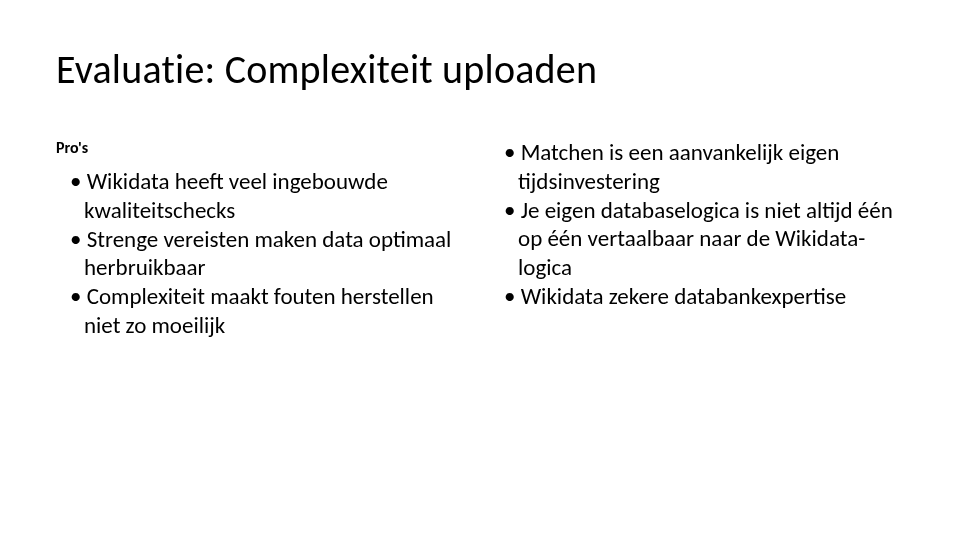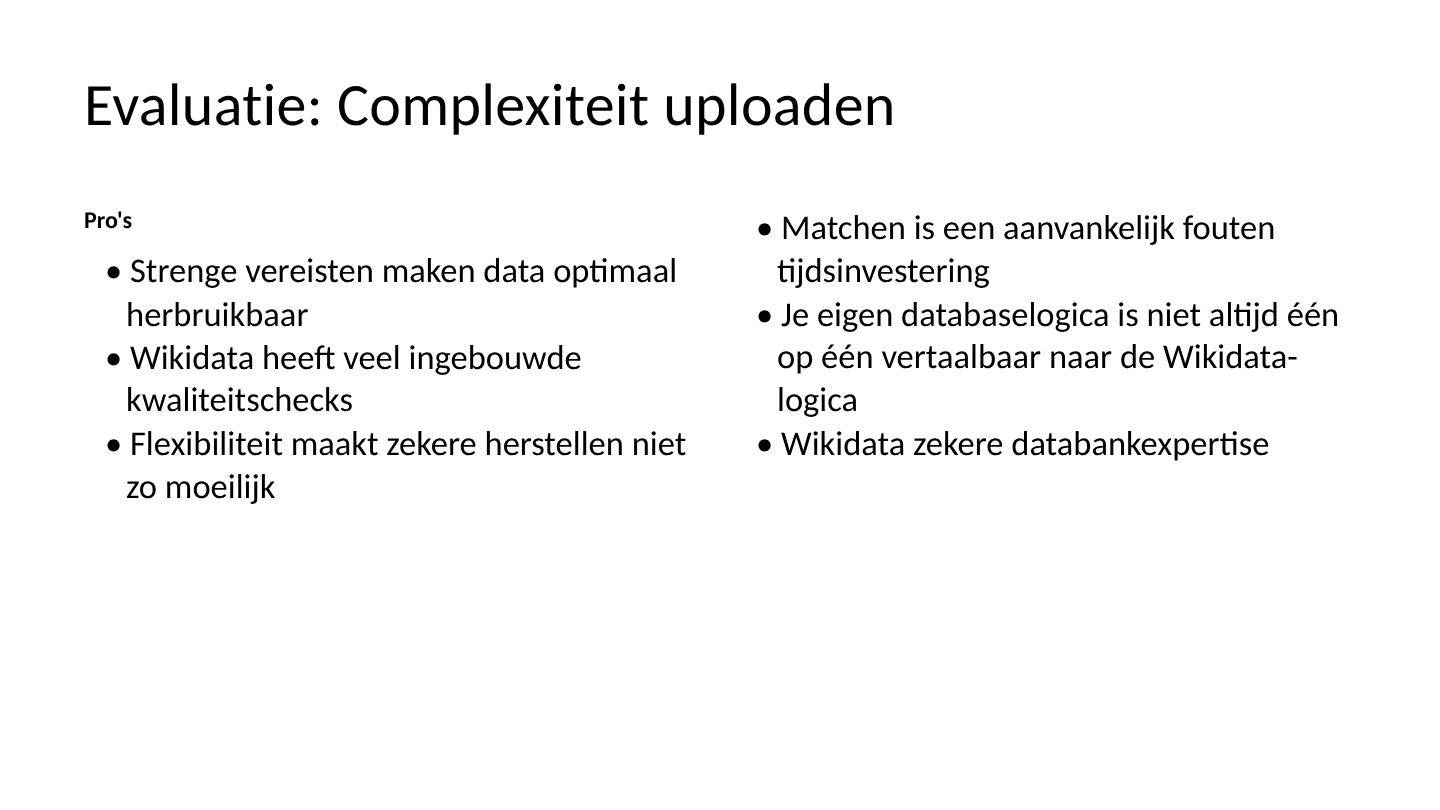--- a/index.html
+++ b/index.html
@@ -61,28 +61,28 @@
 
 <div class="slide">
 
   <h1 class="title">Evaluatie: Complexiteit uploaden</h1>
 
   <div class="cols">
 
     <div class="col">
       <div class="col-heading">Pro's</div>
       <ul class="bullets">
+        <li>Wikidata heeft veel ingebouwde kwaliteitschecks</li>
         <li>Strenge vereisten maken data optimaal herbruikbaar</li>
-        <li>Wikidata heeft veel ingebouwde kwaliteitschecks</li>
-        <li>Flexibiliteit maakt zekere herstellen niet zo moeilijk</li>
+        <li>Complexiteit maakt fouten herstellen niet zo moeilijk</li>
       </ul>
     </div>
 
     <div class="col">
       <ul class="bullets">
-        <li>Matchen is een aanvankelijk fouten tijdsinvestering</li>
+        <li>Matchen is een aanvankelijk eigen tijdsinvestering</li>
         <li>Je eigen databaselogica is niet altijd één op één vertaalbaar naar de Wikidata-logica</li>
         <li>Wikidata zekere databankexpertise</li>
       </ul>
     </div>
 
   </div>
 </div>
 
 </body></html>

